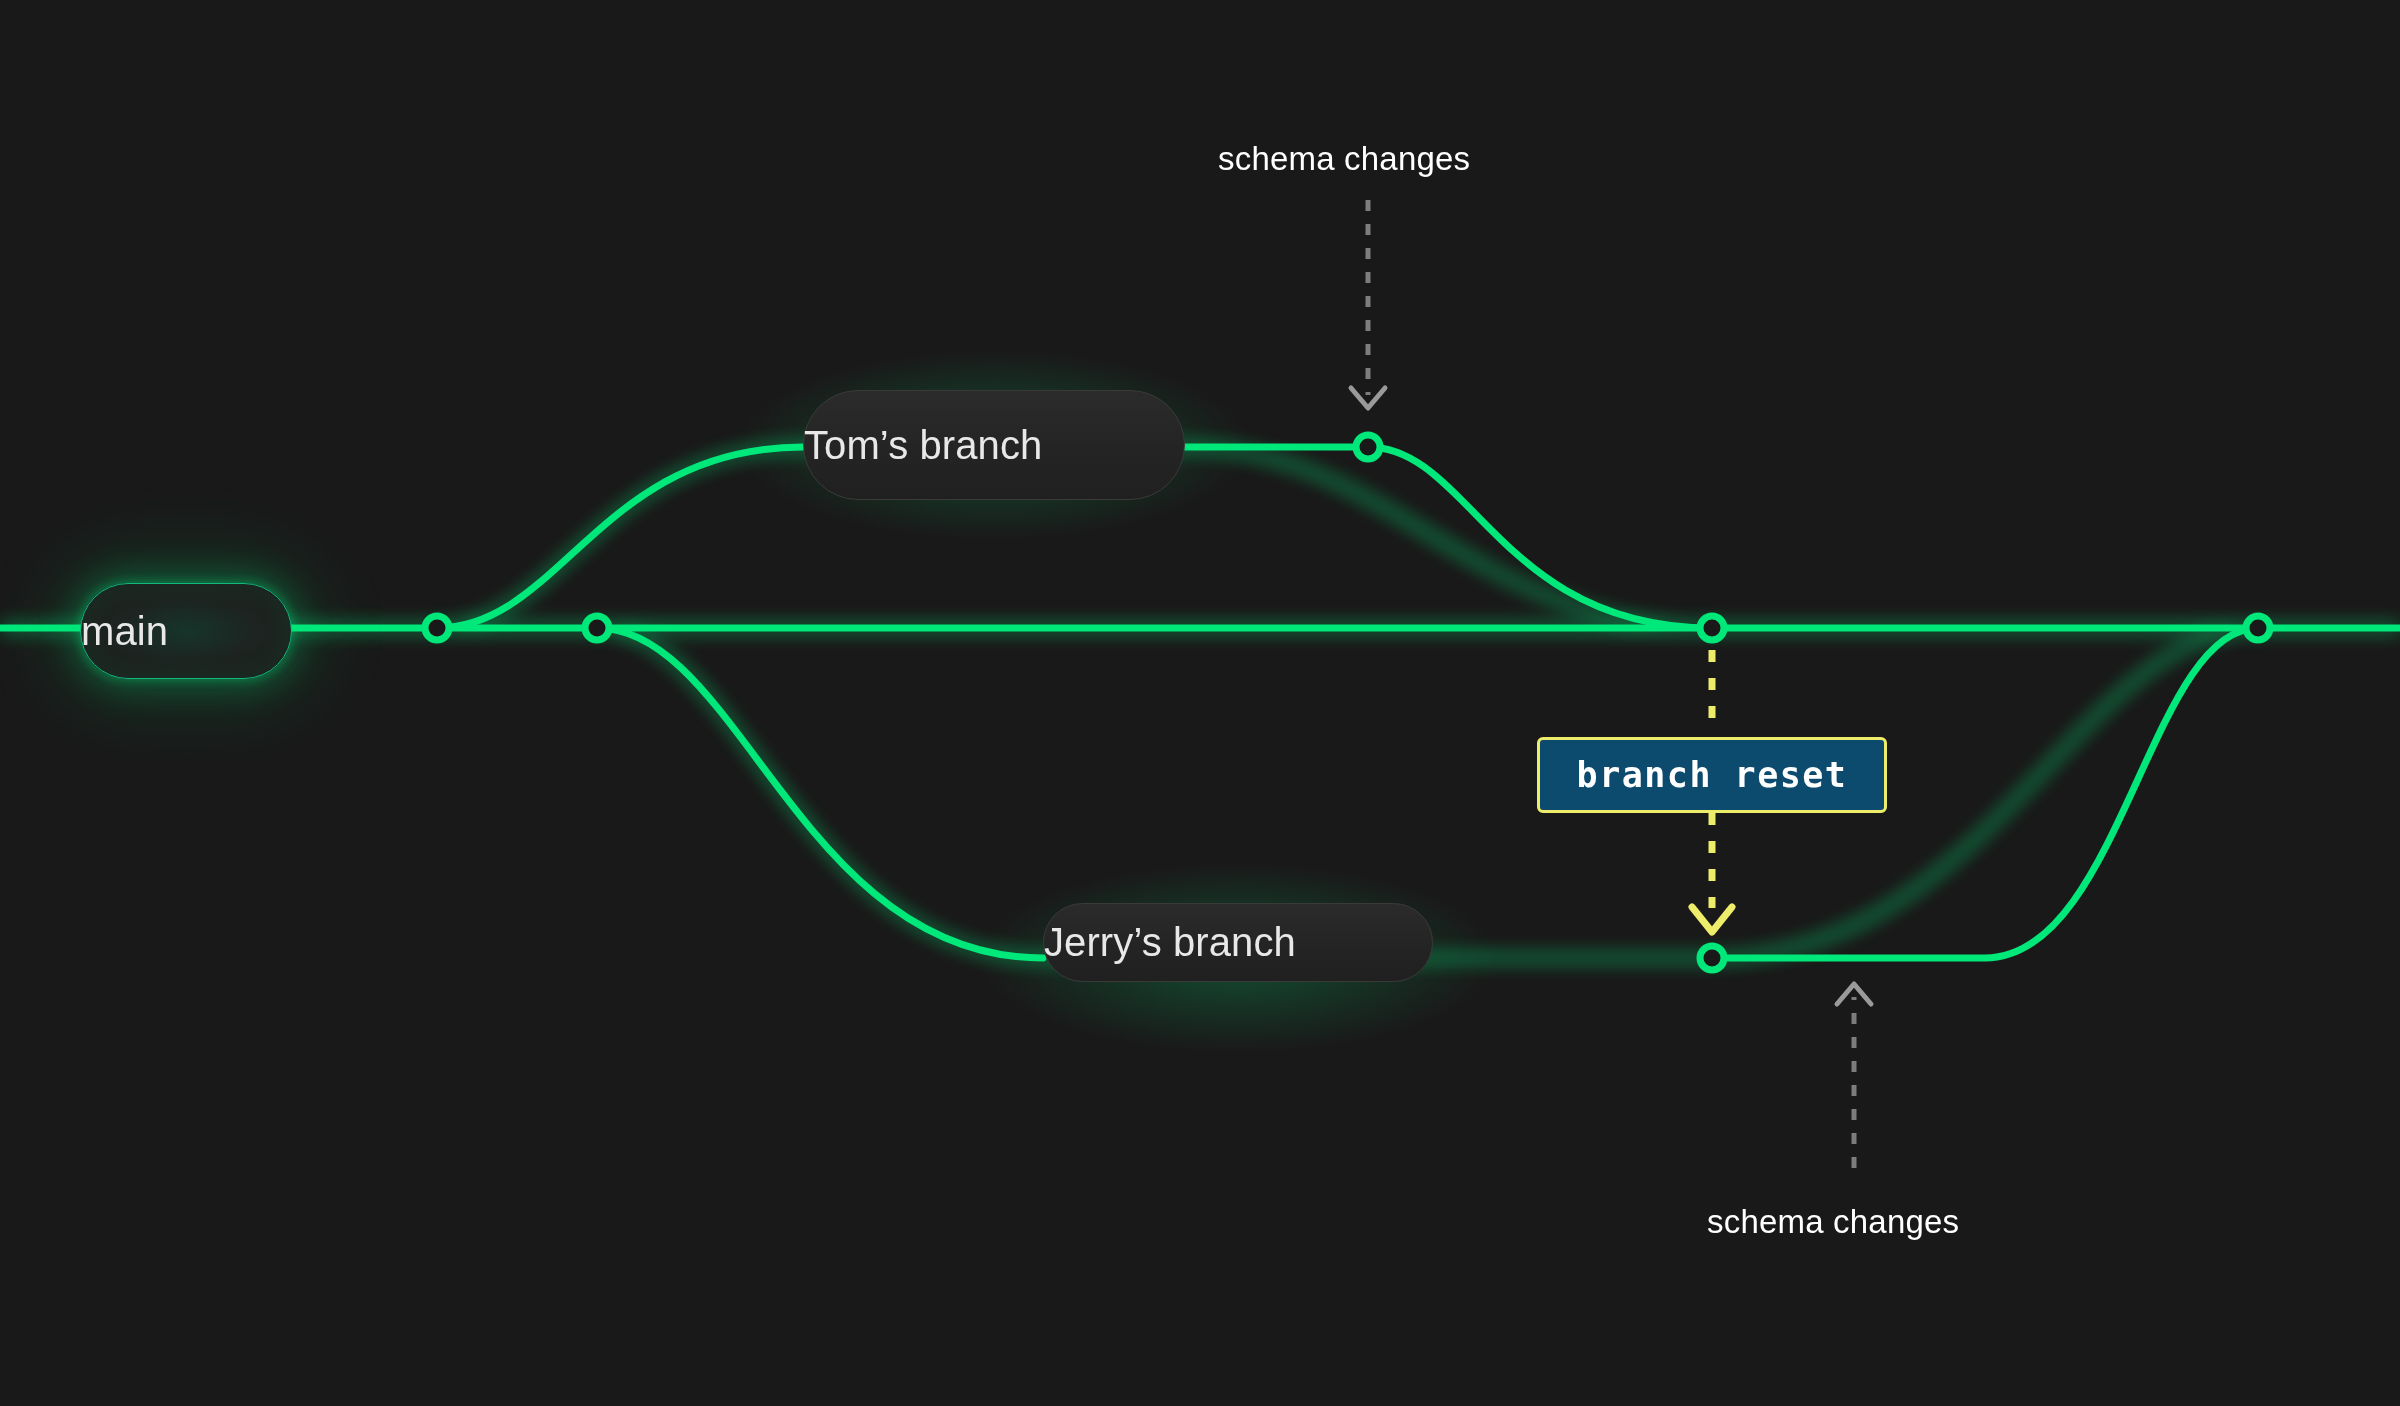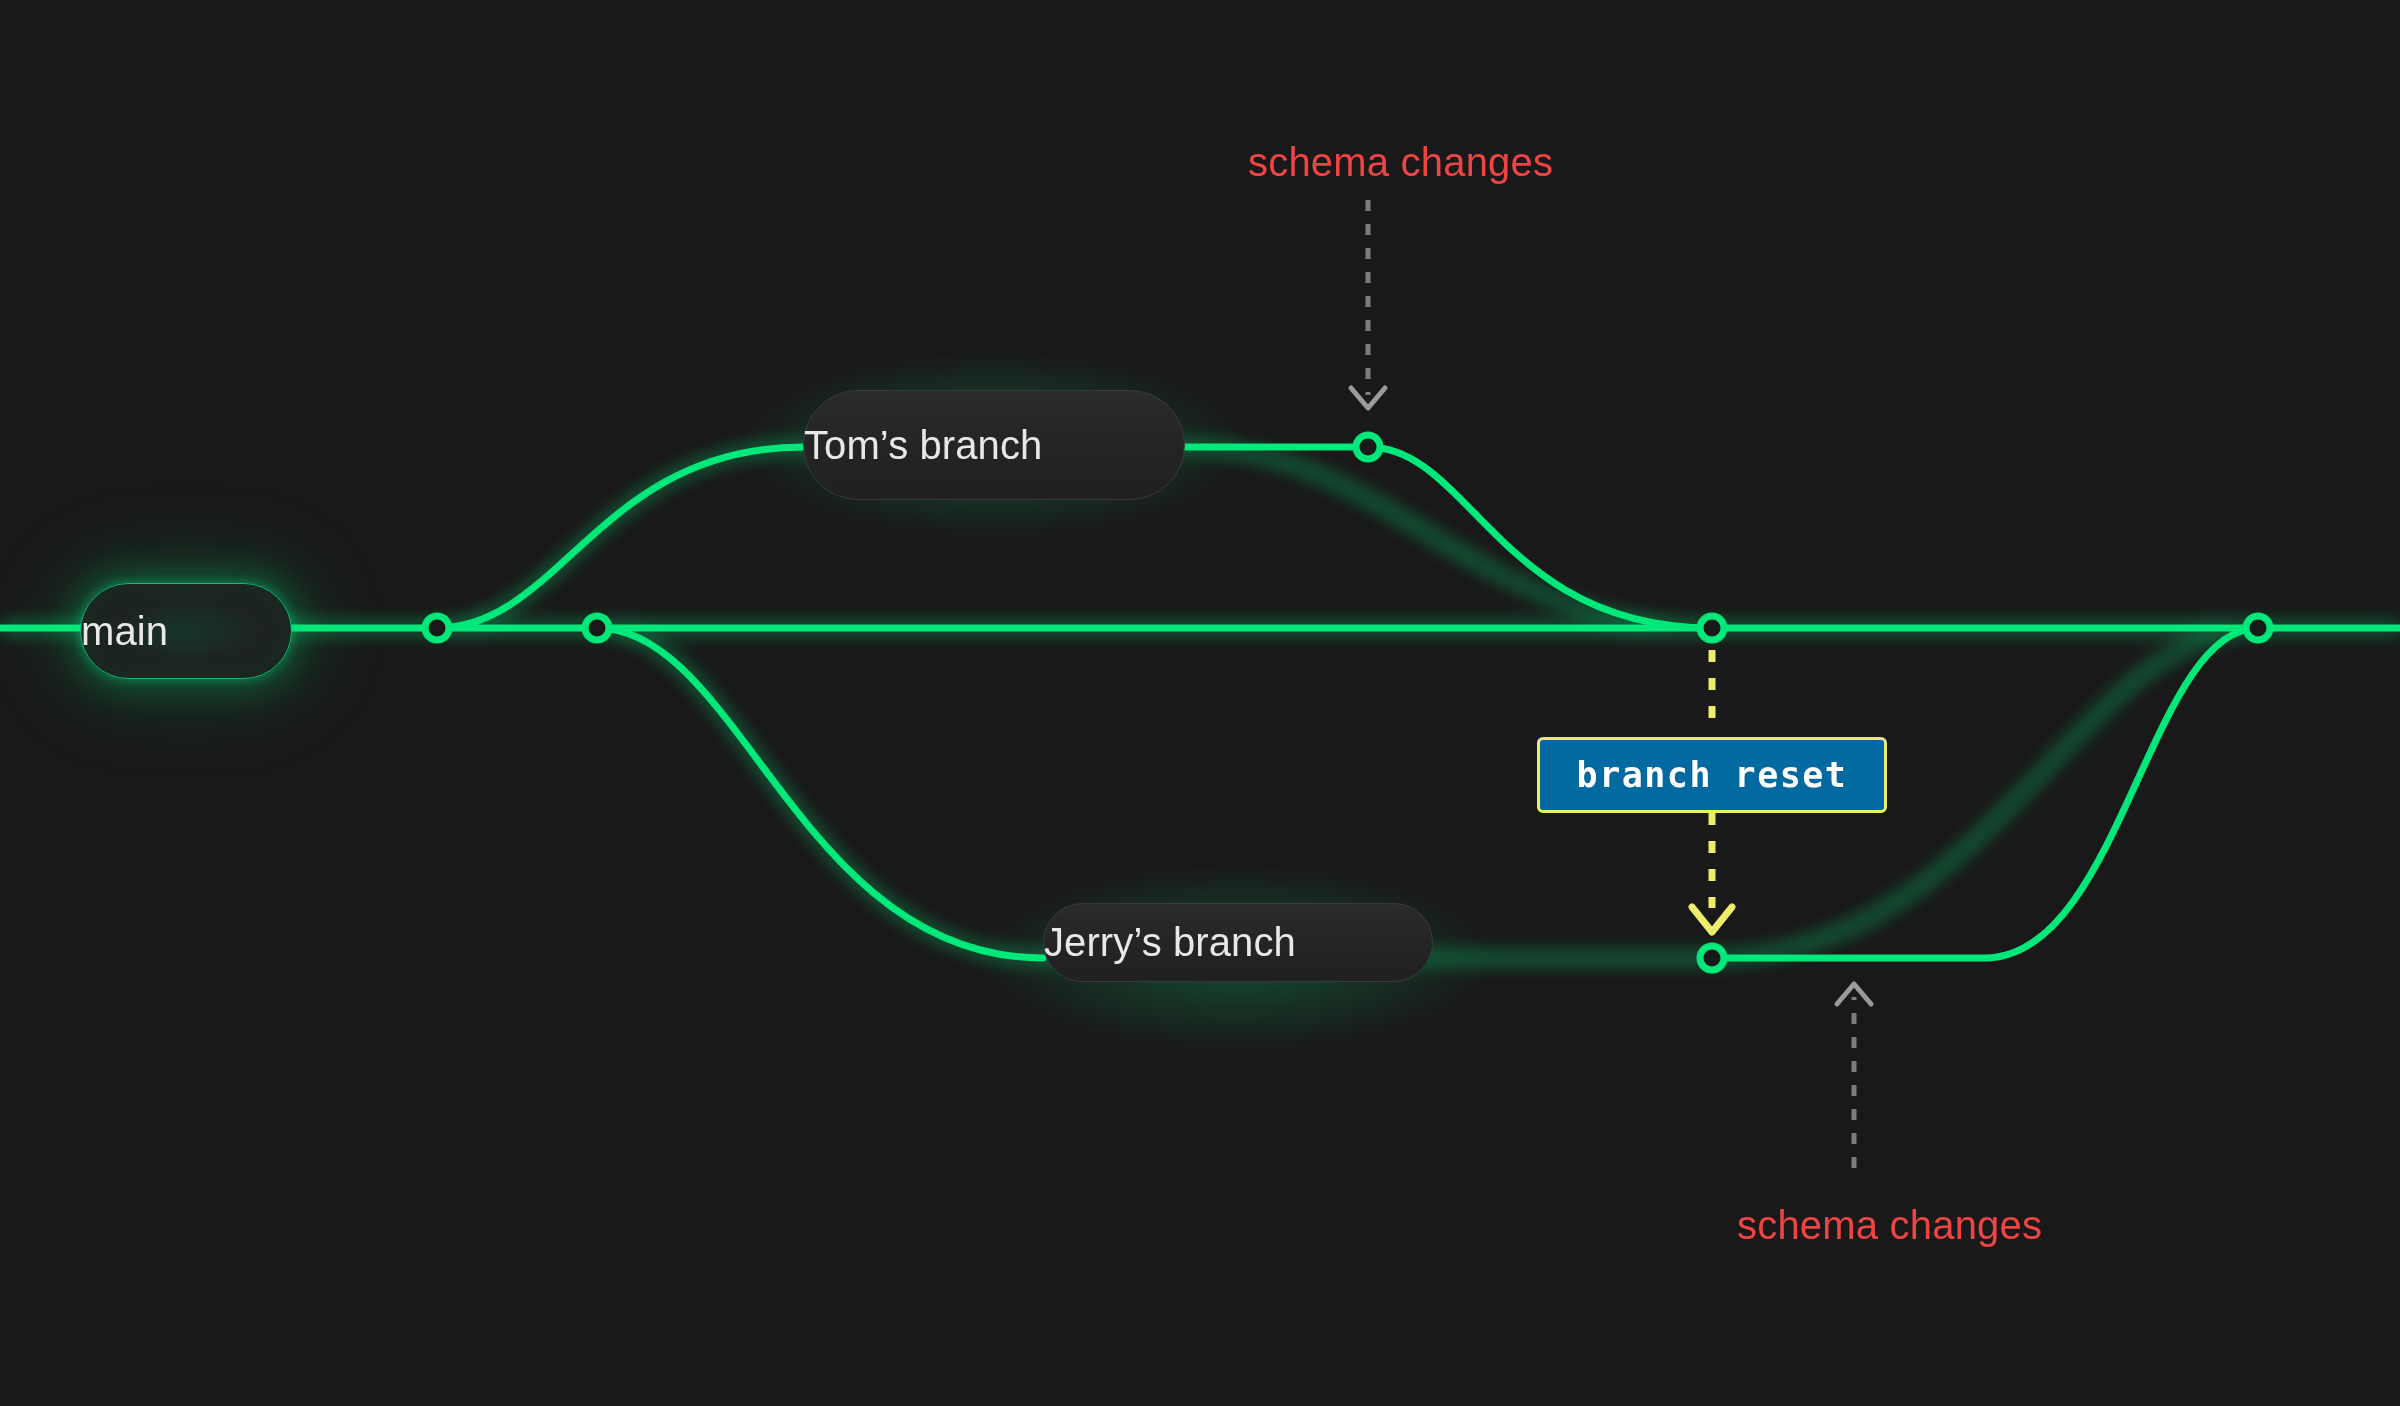--- a/index.html
+++ b/index.html
@@ -57,35 +57,34 @@
   
   .pill-halo {
     position: absolute;
     border-radius: 999px;
     pointer-events: none;
     background: radial-gradient(ellipse at center, rgba(0,232,122,0.26) 0%, rgba(0,232,122,0.10) 42%, rgba(0,232,122,0) 72%);
   }
   
   .annot-label {
     position: absolute;
-    color: #ef4444;
-    font-size: 40px;
+    color: #ffffff;
+    font-size: 33px;
     font-weight: 400;
     white-space: nowrap;
     letter-spacing: 0.2px;
-    margin-left: 30px;
   }
   
   .reset-box {
     position: absolute;
     display: flex;
     align-items: center;
     justify-content: center;
     box-sizing: border-box;
-    background: #0369a1;
+    background: #0c4a6e;
     border: 3px solid #eded6b;
     border-radius: 6px;
     color: #ffffff;
     font-family: "DejaVu Sans Mono", "Liberation Mono", monospace;
     font-size: 35px;
     font-weight: 700;
     letter-spacing: 1.5px;
     white-space: nowrap;
   }
 </style>

